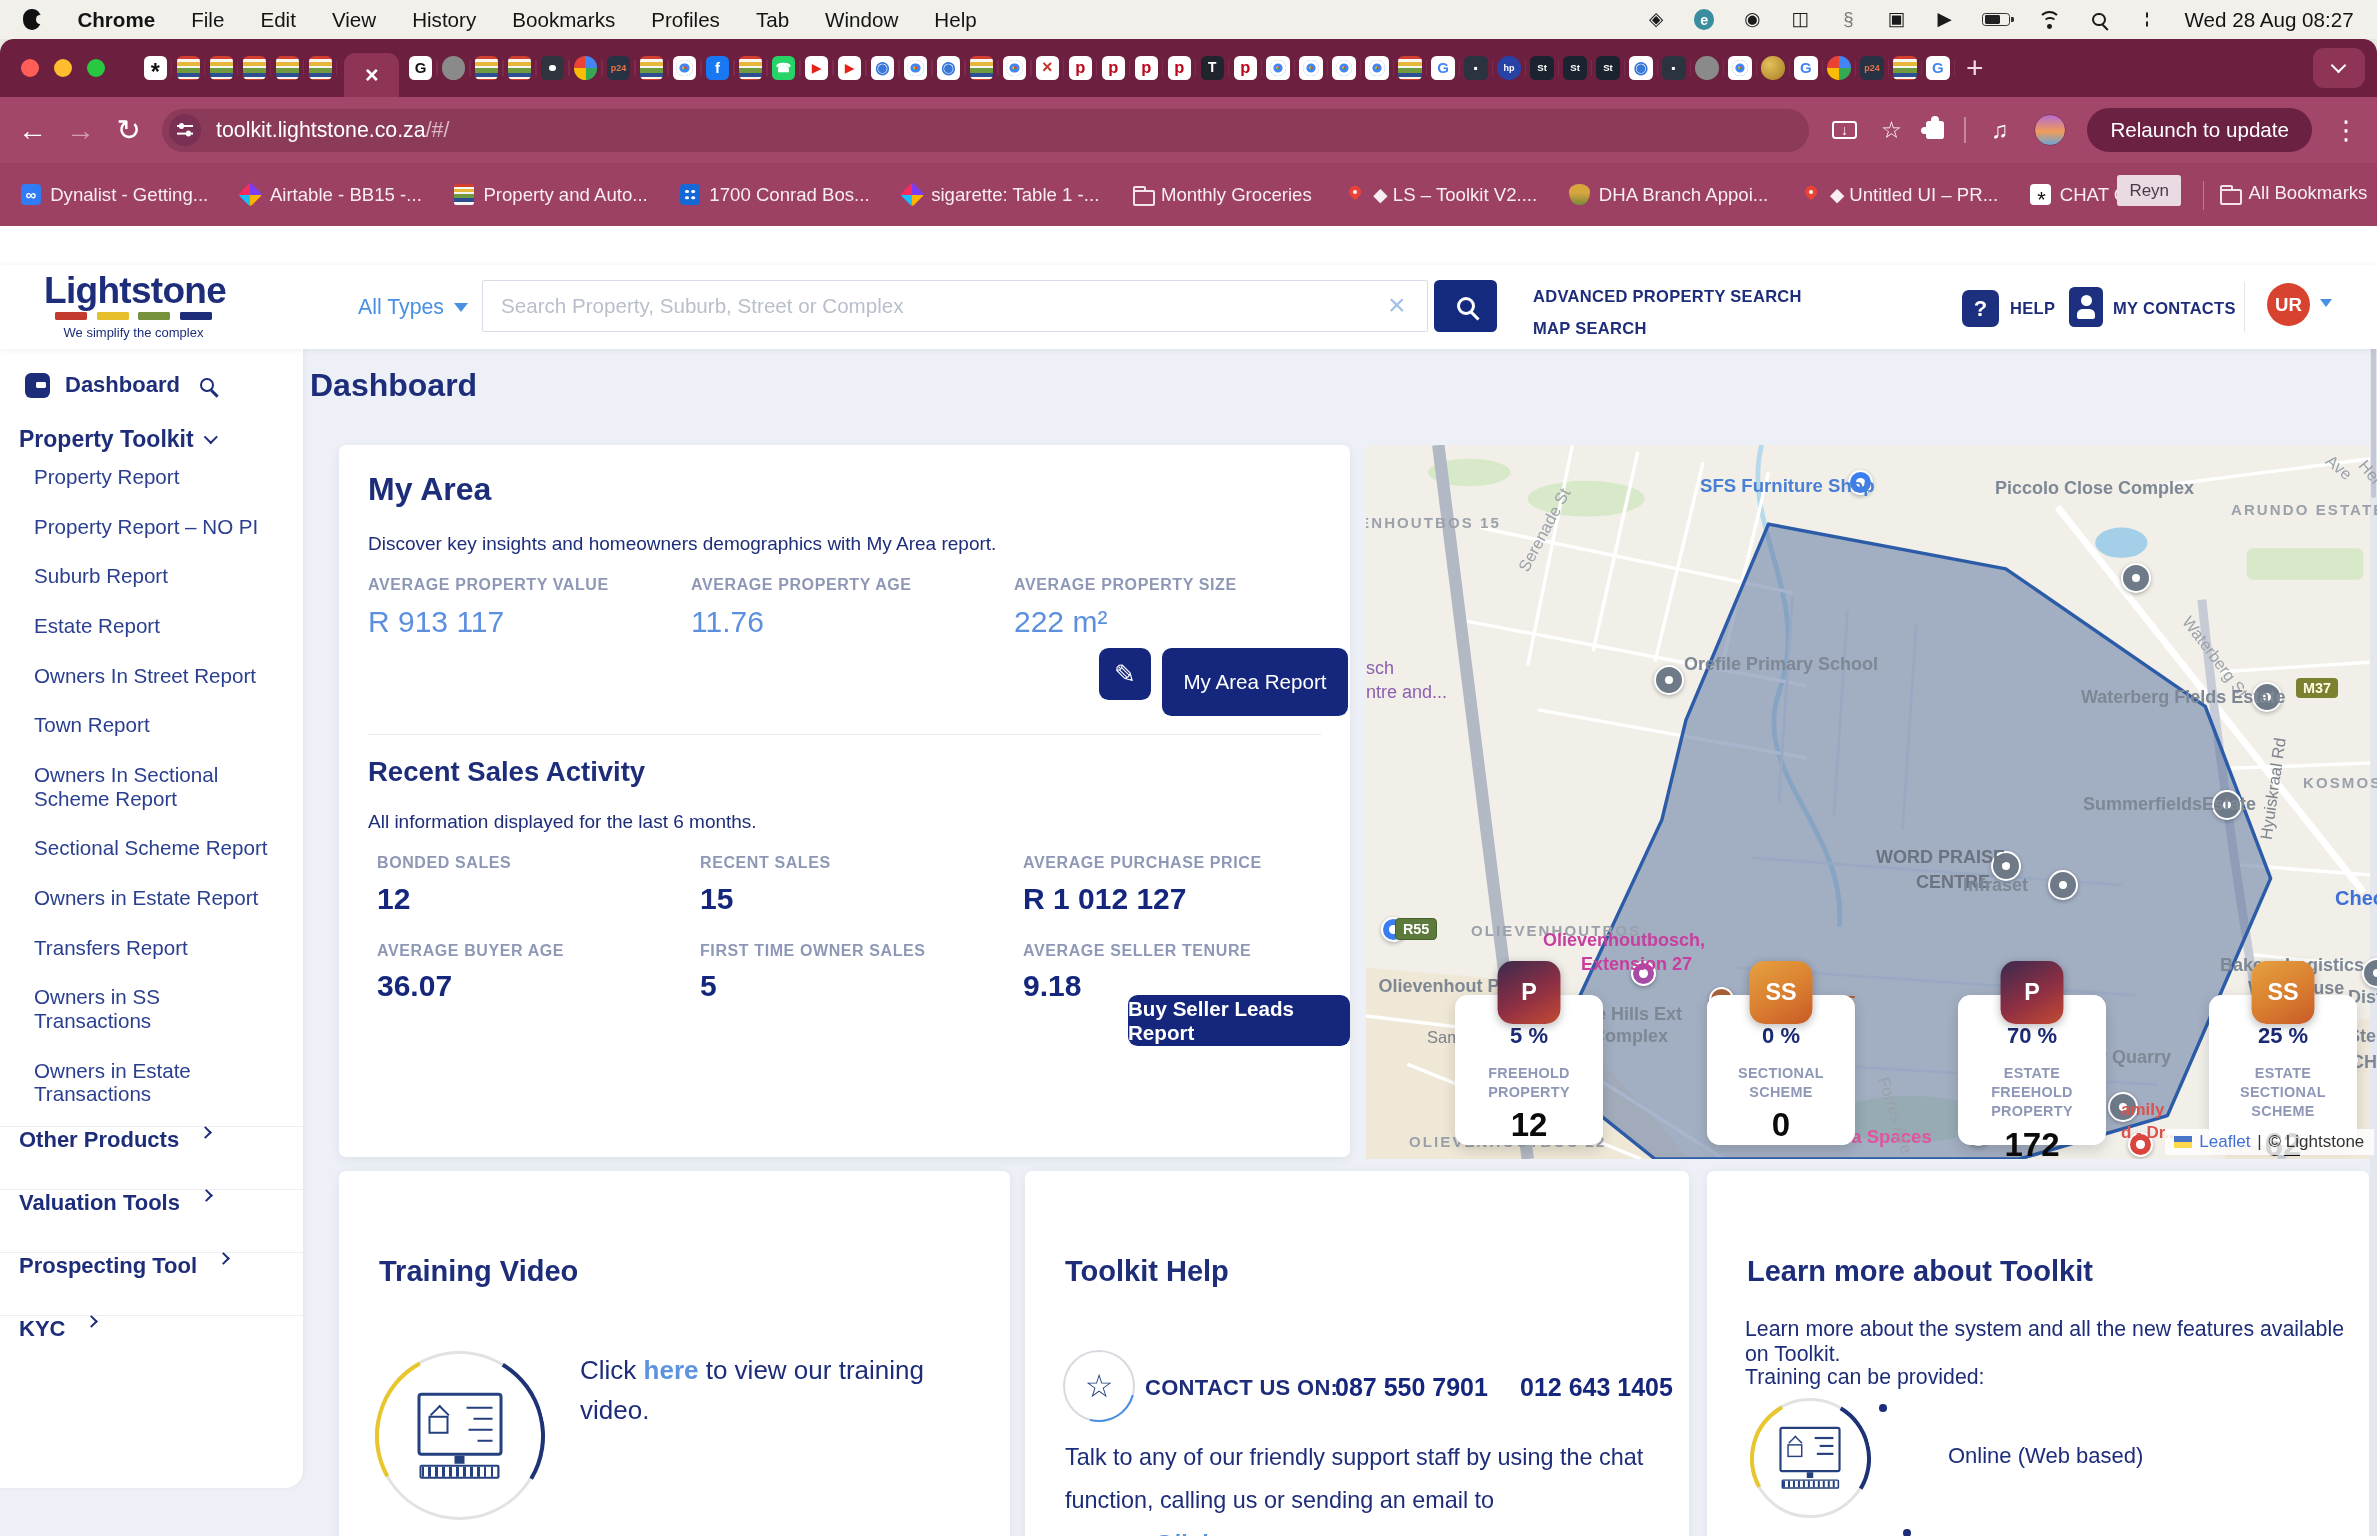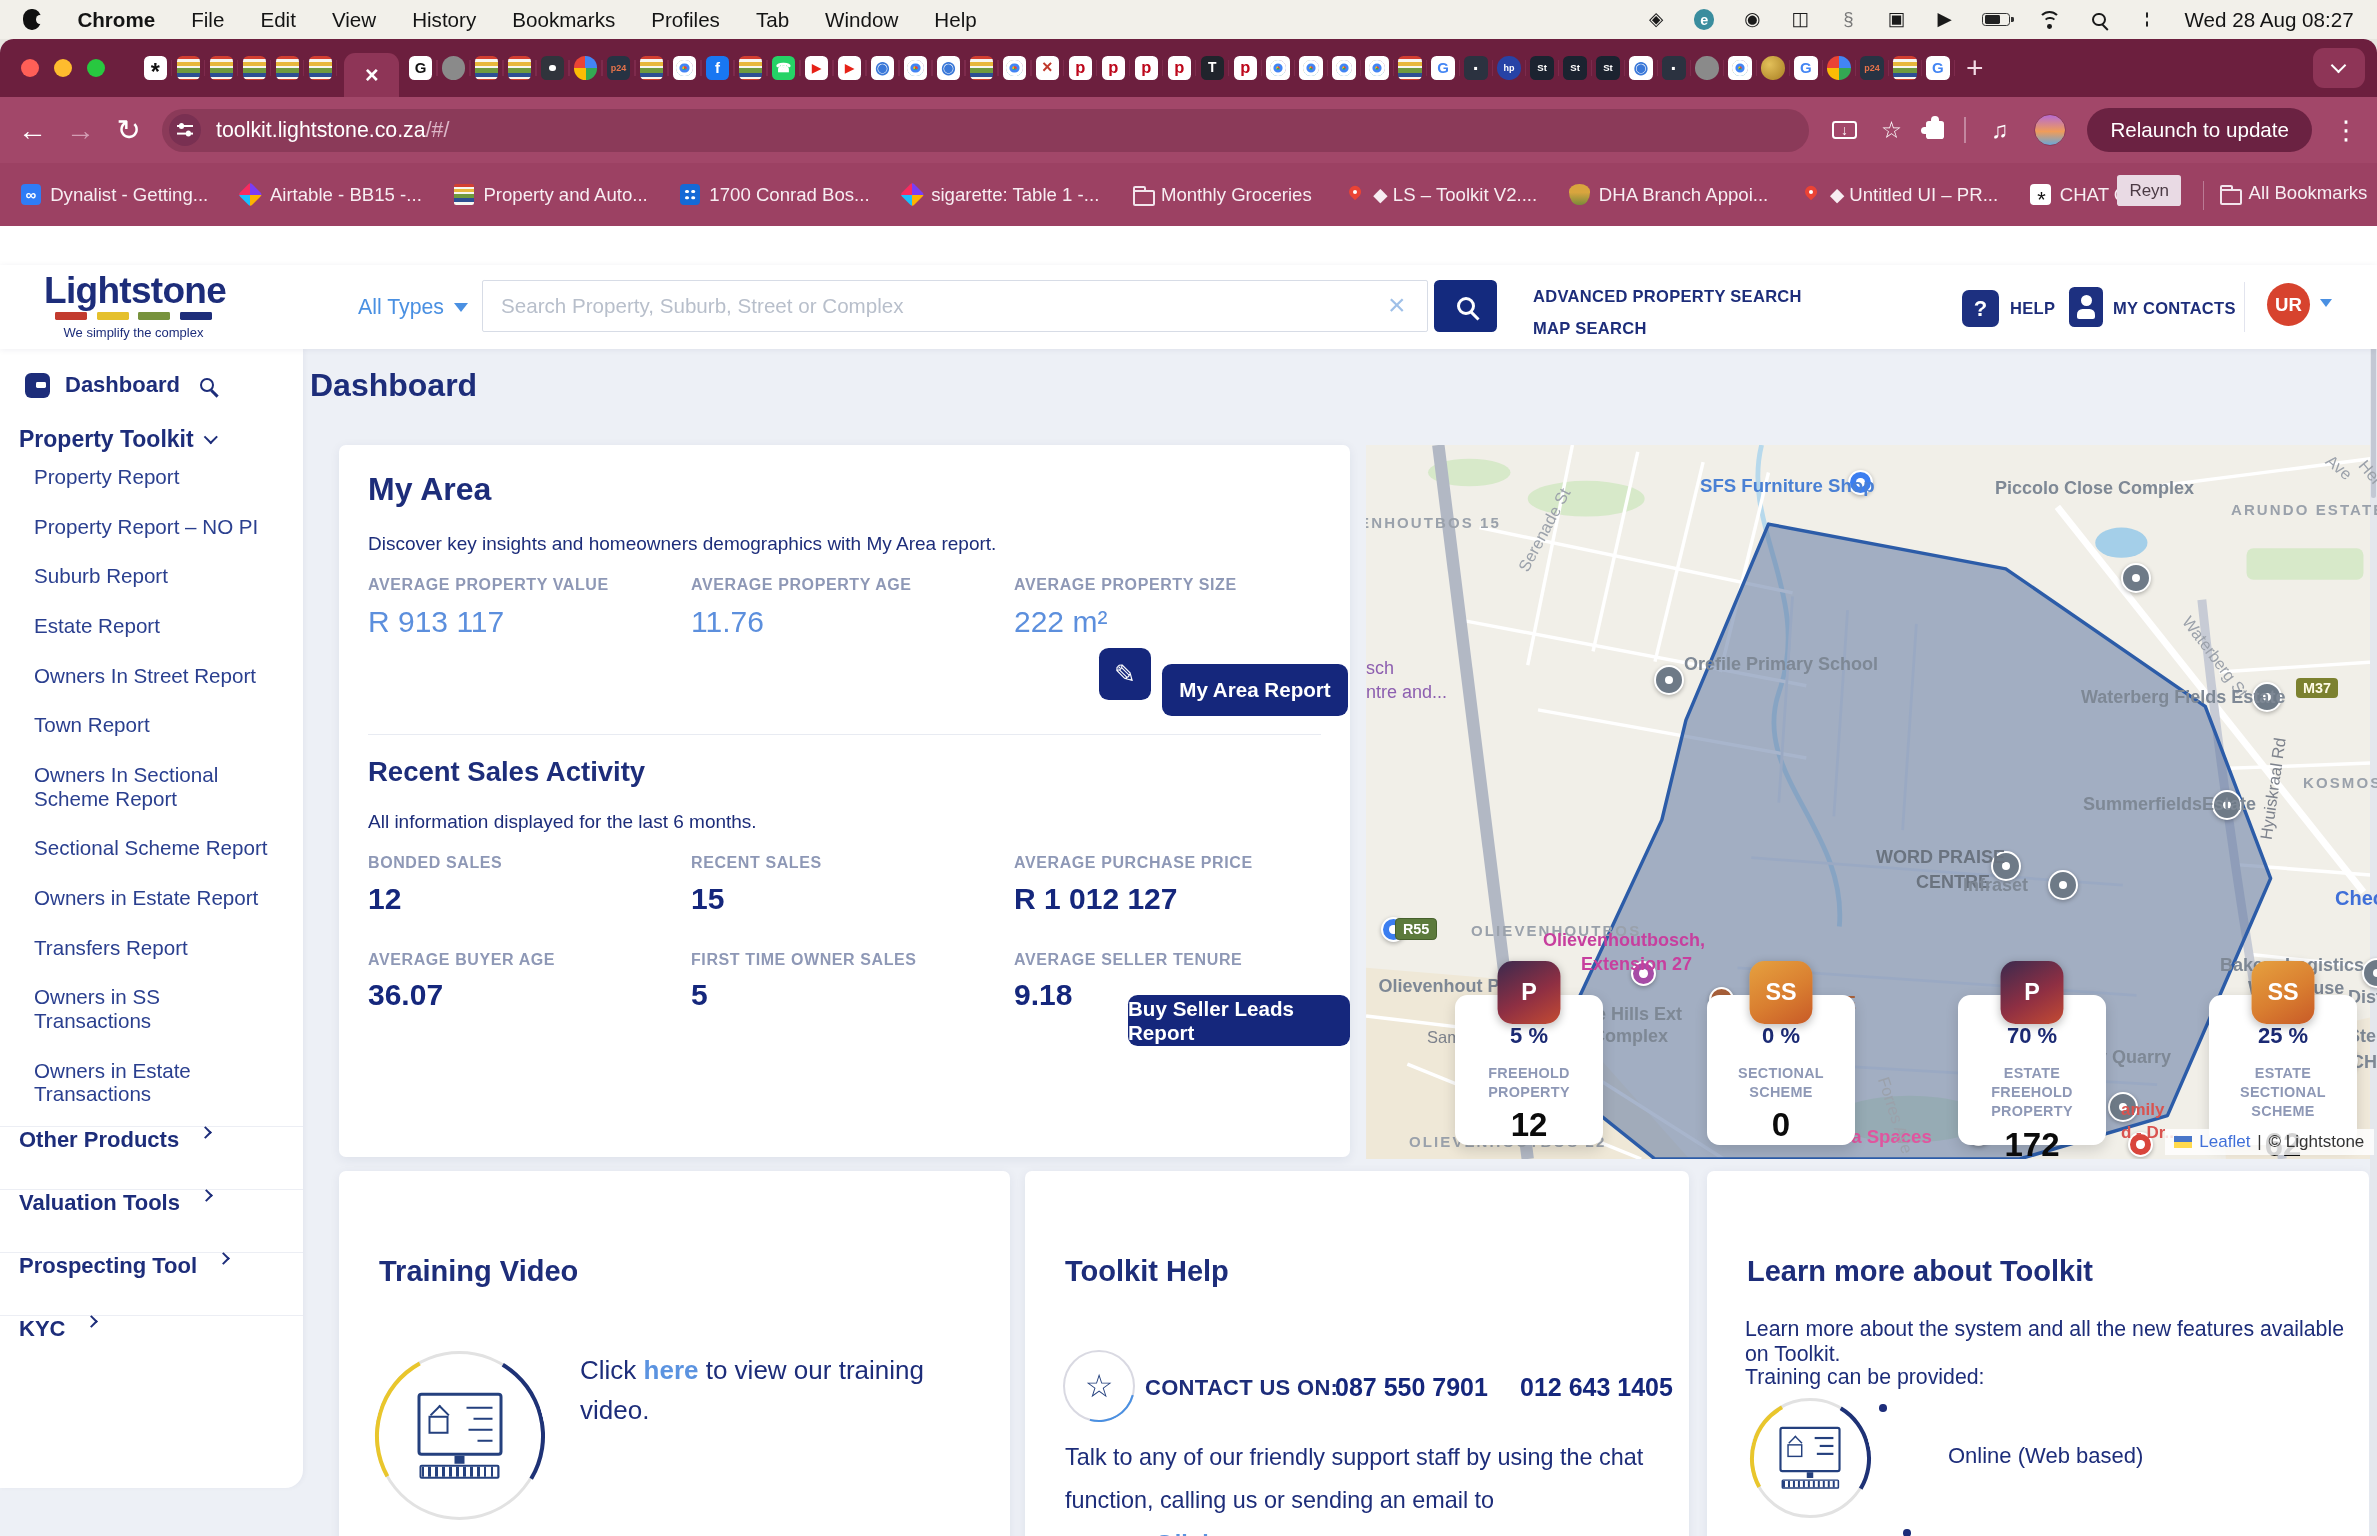--- a/index.html
+++ b/index.html
@@ -149,25 +149,25 @@
   
   .page-title{position:absolute;left:310px;top:102px;font-size:32px;font-weight:800;color:#1d2d7a}
   .card{position:absolute;background:#fff;border-radius:6.9px;box-shadow:0 2.8px 11px rgba(25,39,89,.07)}
   #myarea{left:339px;top:180px;width:1011px;height:712px}
   .ma-title{position:absolute;left:29px;top:26px;font-size:32px;font-weight:800;color:#1d2d7a}
   .ma-desc{position:absolute;left:29px;top:88px;font-size:19px;color:#1d2d7a}
   .ma-stats{position:absolute;left:29px;top:131px;display:grid;grid-template-columns:323px 323px auto}
   .stat-label{font-size:16px;font-weight:700;color:#8e98b6;letter-spacing:0.6px}
   .stat-value{font-size:30px;color:#5c8fdd;margin-top:11px}
   .edit-btn{position:absolute;left:760px;top:203px;width:52px;height:52px;background:#15277c;border-radius:9.6px;color:#fff;font-size:26px;display:flex;align-items:center;justify-content:center}
-  .report-btn{position:absolute;left:823px;top:219px;width:186px;height:52px;background:#15277c;border-radius:9.6px;color:#fff;font-size:20.6px;font-weight:700;display:flex;align-items:center;justify-content:center}
+  .report-btn{position:absolute;left:823px;top:203px;width:186px;height:68px;background:#15277c;border-radius:9.6px;color:#fff;font-size:20.6px;font-weight:400;display:flex;align-items:center;justify-content:center}
   .ma-div{position:absolute;left:29px;right:29px;top:289px;height:1.4px;background:#e8ebf2}
   .rsa-title{position:absolute;left:29px;top:311px;font-size:27.5px;font-weight:800;color:#1d2d7a}
   .rsa-desc{position:absolute;left:29px;top:366px;font-size:19px;color:#1d2d7a}
-  .rsa-stats{position:absolute;left:29px;top:409px;display:grid;grid-template-columns:323px 323px auto;row-gap:35px}
+  .rsa-stats{position:absolute;left:38px;top:409px;display:grid;grid-template-columns:323px 323px auto;row-gap:26px}
   .rsa-stats .stat-value2{font-size:30px;font-weight:800;color:#15277c;margin-top:9.6px}
   .buy-btn{position:absolute;left:789px;top:550px;width:222px;height:51px;background:#15277c;border-radius:9.6px;color:#fff;font-size:20.6px;font-weight:700;display:flex;align-items:center;justify-content:center}
 
   
   #map{position:absolute;left:1366px;top:180px;width:1012px;height:714px;background:#f1efe8;overflow:hidden}
   #map svg{position:absolute;left:0;top:0}
   .map-label{position:absolute;white-space:nowrap;transform-origin:left center;z-index:2}
   .lb-area{font-size:15px;letter-spacing:2.1px;color:#9aa1ab;font-weight:600}
   .lb-estate{font-size:18px;color:#7e8895;font-weight:600}
   .lb-estate-b{font-size:18px;color:#6a737f;font-weight:700}

